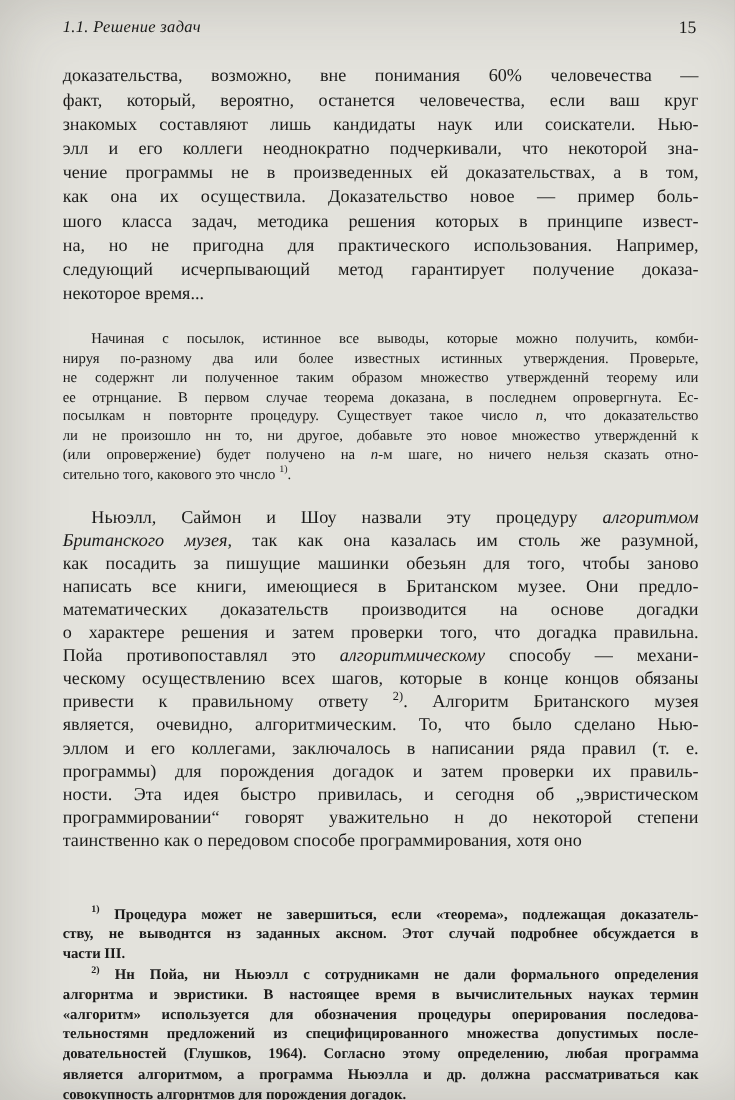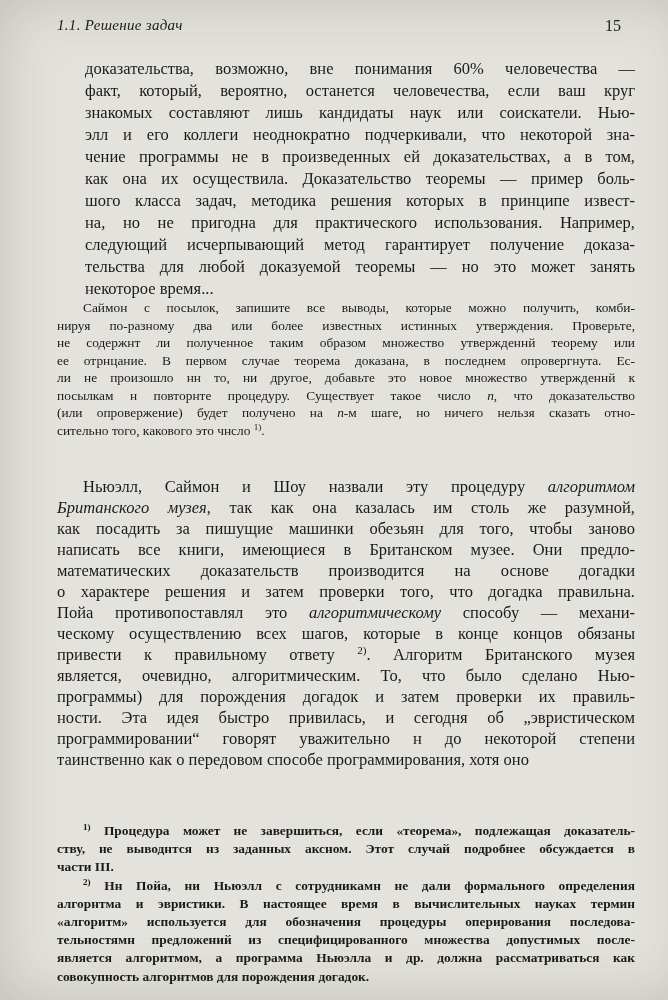--- a/index.html
+++ b/index.html
@@ -7,30 +7,30 @@
     position:relative;width:668px;height:1000px;margin:0 auto;
     background:#e3e2dc;overflow:hidden;
     font-family:"Liberation Serif","DejaVu Serif",serif;
     color:#1a1a19;
     box-shadow:inset 0 0 60px rgba(90,88,80,.25);
     padding-left:24px;
   }
   .abs{position:absolute;left:57px;right:57px;}
   .header{top:17px;font-size:15px;}
   .section-title{font-style:italic;letter-spacing:.3px;}
-  .page-number{position:absolute;right:14px;top:0;font-style:normal;font-size:16px;}
+  .page-number{position:absolute;right:2px;top:0;font-style:normal;font-size:16px;}
   .line{
     text-align:justify;text-align-last:justify;
     white-space:normal;
   }
   .line.last{text-align-last:left;}
   .line.indent{text-indent:26px;}
-  .para1{top:58px;font-size:16.5px;margin-left:28px;}
+  .para1{top:58px;font-size:16.5px;}
   .para1 .line{line-height:22px;height:22px;}
-  .para2{top:476px;font-size:16.5px;}
+  .para2{top:459px;font-size:16.5px;}
   .para2 .line{line-height:21px;height:21px;}
   .quote{top:299px;font-size:13.4px;}
   .quote .line{line-height:17.5px;height:17.5px;}
   .footnotes{top:822px;font-size:13.4px;}
   .footnotes .line{line-height:18.2px;height:18.2px;font-weight:bold;}
   sup{font-size:68%;line-height:0;}
   i{font-style:italic;}
 </style>
 </head>
 <body>
@@ -40,60 +40,61 @@
     <span class="section-title">1.1. Решение задач</span>
     <span class="page-number">15</span>
   </div>
 
   <div class="abs para1">
       <div class="line">доказательства, возможно, вне понимания 60% человечества —</div>
       <div class="line">факт, который, вероятно, останется человечества, если ваш круг</div>
       <div class="line">знакомых составляют лишь кандидаты наук или соискатели. Нью-</div>
       <div class="line">элл и его коллеги неоднократно подчеркивали, что некоторой зна-</div>
       <div class="line">чение программы не в произведенных ей доказательствах, а в том,</div>
-      <div class="line">как она их осуществила. Доказательство теоремы — пример боль-</div>
+      <div class="line">как она их осуществила. Доказательство новое — пример боль-</div>
       <div class="line">шого класса задач, методика решения которых в принципе извест-</div>
       <div class="line">на, но не пригодна для практического использования. Например,</div>
       <div class="line">следующий исчерпывающий метод гарантирует получение доказа-</div>
-      <div class="line">тельства для любой доказуемой теоремы — но это может занять</div>
       <div class="line last">некоторое время...</div>
     </div>
 
   <div class="abs quote">
-      <div class="line indent">Саймон с посылок, запишите все выводы, которые можно получить, комби-</div>
+      <div class="line indent">Начиная с посылок, истинное все выводы, которые можно получить, комби-</div>
       <div class="line">нируя по-разному два или более известных истинных утверждения. Проверьте,</div>
       <div class="line">не содержнт ли полученное таким образом множество утвержденнй теорему или</div>
       <div class="line">ее отрнцание. В первом случае теорема доказана, в последнем опровергнута. Ес-</div>
+      <div class="line">посылкам н повторнте процедуру. Существует такое число <i>n</i>, что доказательство</div>
       <div class="line">ли не произошло нн то, ни другое, добавьте это новое множество утвержденнй к</div>
-      <div class="line">посылкам н повторнте процедуру. Существует такое число <i>n</i>, что доказательство</div>
       <div class="line">(или опровержение) будет получено на <i>n</i>-м шаге, но ничего нельзя сказать отно-</div>
       <div class="line last">сительно того, какового это чнсло <sup>1)</sup>.</div>
     </div>
 
   <div class="abs para2">
       <div class="line indent">Ньюэлл, Саймон и Шоу назвали эту процедуру <i>алгоритмом</i></div>
       <div class="line"><i>Британского музея</i>, так как она казалась им столь же разумной,</div>
       <div class="line">как посадить за пишущие машинки обезьян для того, чтобы заново</div>
       <div class="line">написать все книги, имеющиеся в Британском музее. Они предло-</div>
       <div class="line">математических доказательств производится на основе догадки</div>
       <div class="line">о характере решения и затем проверки того, что догадка правильна.</div>
       <div class="line">Пойа противопоставлял это <i>алгоритмическому</i> способу — механи-</div>
       <div class="line">ческому осуществлению всех шагов, которые в конце концов обязаны</div>
       <div class="line">привести к правильному ответу <sup>2)</sup>. Алгоритм Британского музея</div>
       <div class="line">является, очевидно, алгоритмическим. То, что было сделано Нью-</div>
+      <div class="line">эллом и его коллегами, заключалось в написании ряда правил (т. е.</div>
       <div class="line">программы) для порождения догадок и затем проверки их правиль-</div>
       <div class="line">ности. Эта идея быстро привилась, и сегодня об „эвристическом</div>
       <div class="line">программировании“ говорят уважительно н до некоторой степени</div>
       <div class="line last">таинственно как о передовом способе программирования, хотя оно</div>
     </div>
 
   <div class="abs footnotes">
       <div class="line indent"><sup>1)</sup> Процедура может не завершиться, если «теорема», подлежащая доказатель-</div>
       <div class="line">ству, не выводнтся нз заданных аксном. Этот случай подробнее обсуждается в</div>
       <div class="line last">части  III.</div>
       <div class="line indent"><sup>2)</sup> Нн Пойа, ни Ньюэлл с сотрудникамн не дали формального определения</div>
       <div class="line">алгорнтма и эвристики. В настоящее время в вычислительных науках термин</div>
       <div class="line">«алгоритм» используется для обозначения процедуры оперирования последова-</div>
       <div class="line">тельностямн предложений из специфицированного множества допустимых после-</div>
+      <div class="line">довательностей (Глушков, 1964). Согласно этому определению, любая программа</div>
       <div class="line">является алгоритмом, а программа Ньюэлла и др. должна рассматриваться как</div>
       <div class="line last">совокупность алгорнтмов для порождения догадок.</div>
     </div>
 </div>
 
 </body></html>

